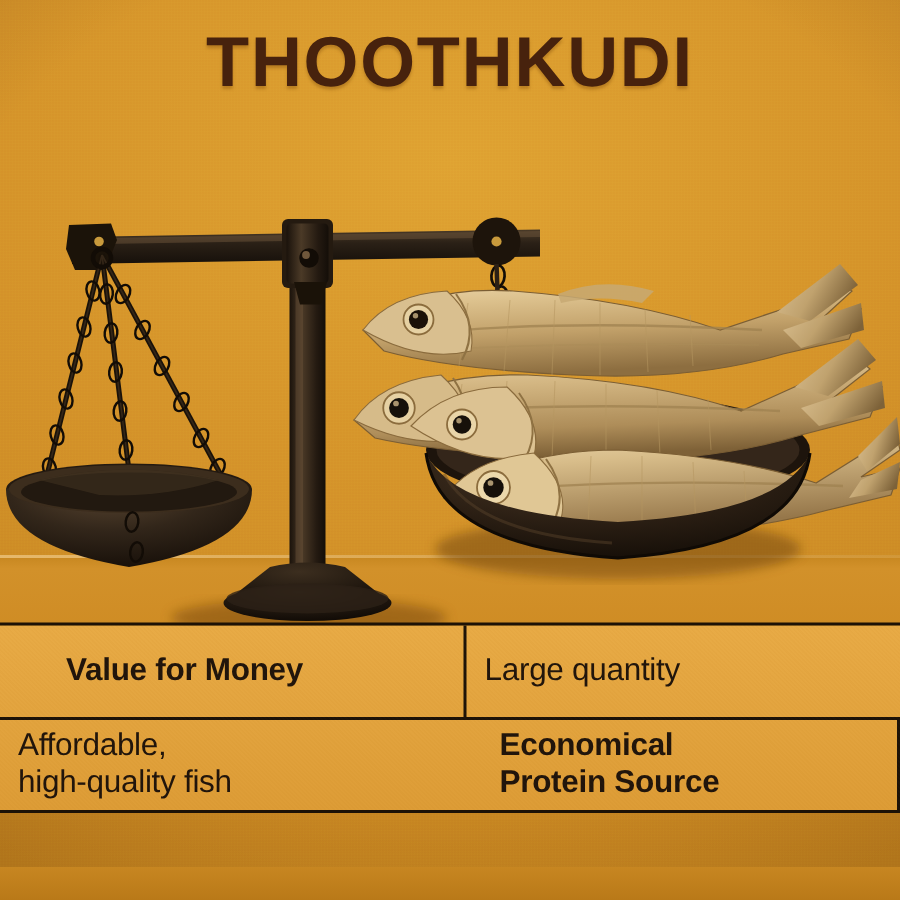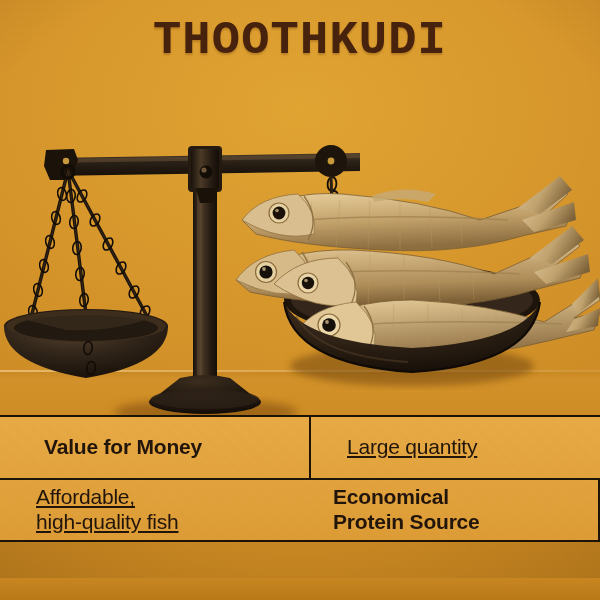--- a/index.html
+++ b/index.html
@@ -40,21 +40,21 @@
     position:absolute;inset:0;
     background:radial-gradient(115% 95% at 50% 42%, rgba(0,0,0,0) 52%, rgba(60,30,0,.32) 100%);
     pointer-events:none;
   }
 
   
   .title{
     position:absolute;top:16px;left:0;right:0;
     text-align:center;
     color:#47220d;
-    font-family:Liberation Mono, monospace;
+    font-family:Liberation Sans, sans-serif;
     font-weight:700;
     font-size:47px;
     line-height:1.08;
     letter-spacing:1.2px;
     text-shadow:0 2px 2px rgba(120,70,10,.35);
     z-index:6;
   }
   .title-l2{display:block;}
 
   
@@ -79,21 +79,21 @@
     display:flex;align-items:center;
     box-sizing:border-box;
     padding:4px 14px 4px 44px;
     color:#20140a;
     font-family:"Liberation Sans",sans-serif;
     font-size:21px;
     line-height:1.16;
     letter-spacing:-.2px;
   }
   .tcell.left{width:311px;border-right:2.5px solid #1d1206;font-weight:700;}
-  .tcell.right{flex:1;padding-left:36px;font-weight:400;text-decoration:underline;}
+  .tcell.right{flex:1;padding-left:12px;font-weight:400;}
   .tcell .ln{display:block;}
   .table-noise{
     position:absolute;inset:0;opacity:.18;pointer-events:none;
     background-image:repeating-linear-gradient(45deg, rgba(255,255,255,.06) 0 1px, rgba(0,0,0,.05) 1px 2px);
   }
 
   
   .footer-strip{
     position:absolute;left:0;top:578px;width:600px;height:22px;z-index:7;
     background:linear-gradient(180deg,#c78621 0%, #b97918 100%);

